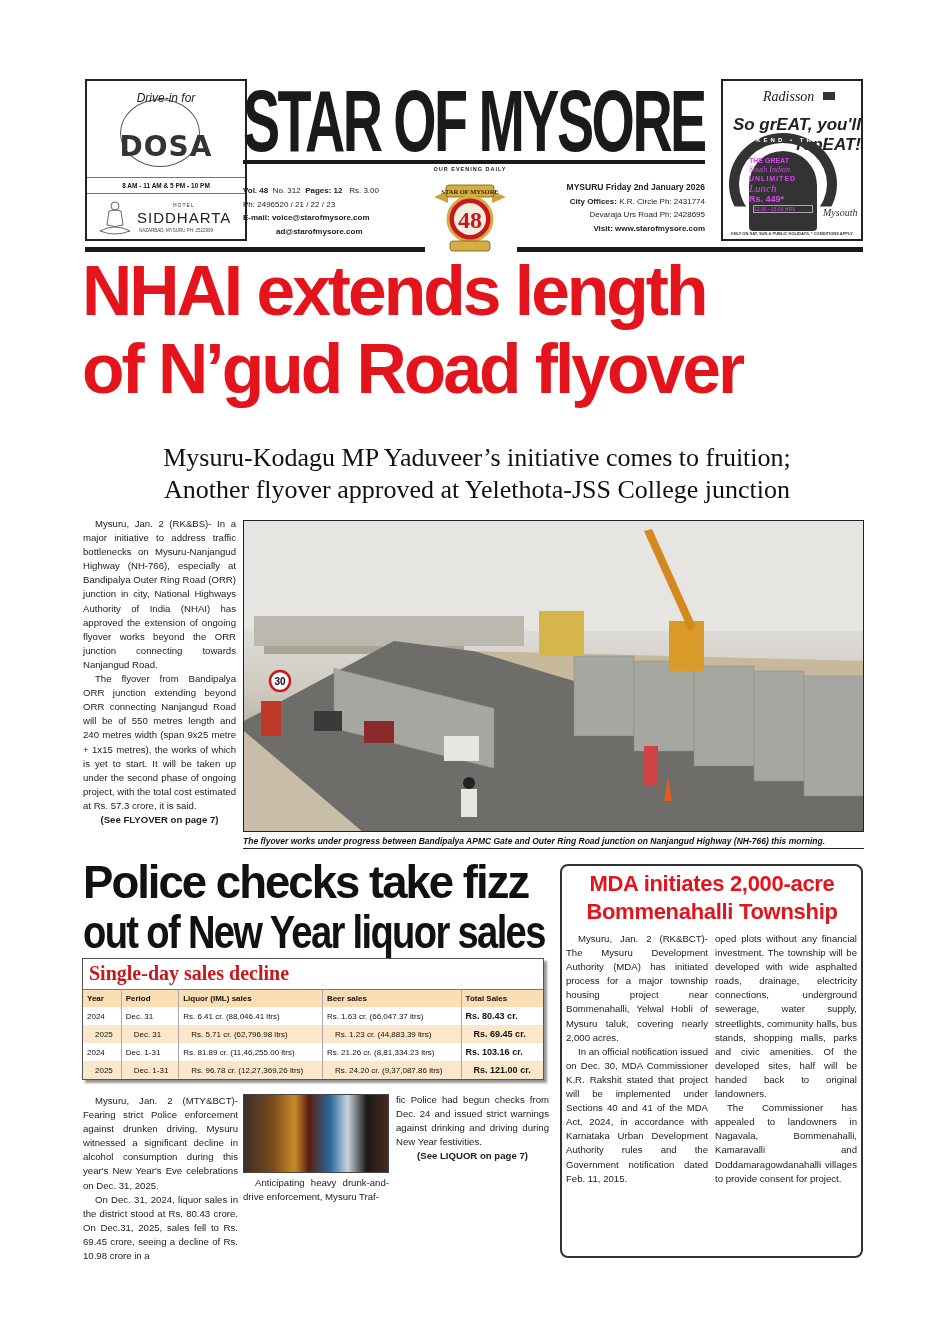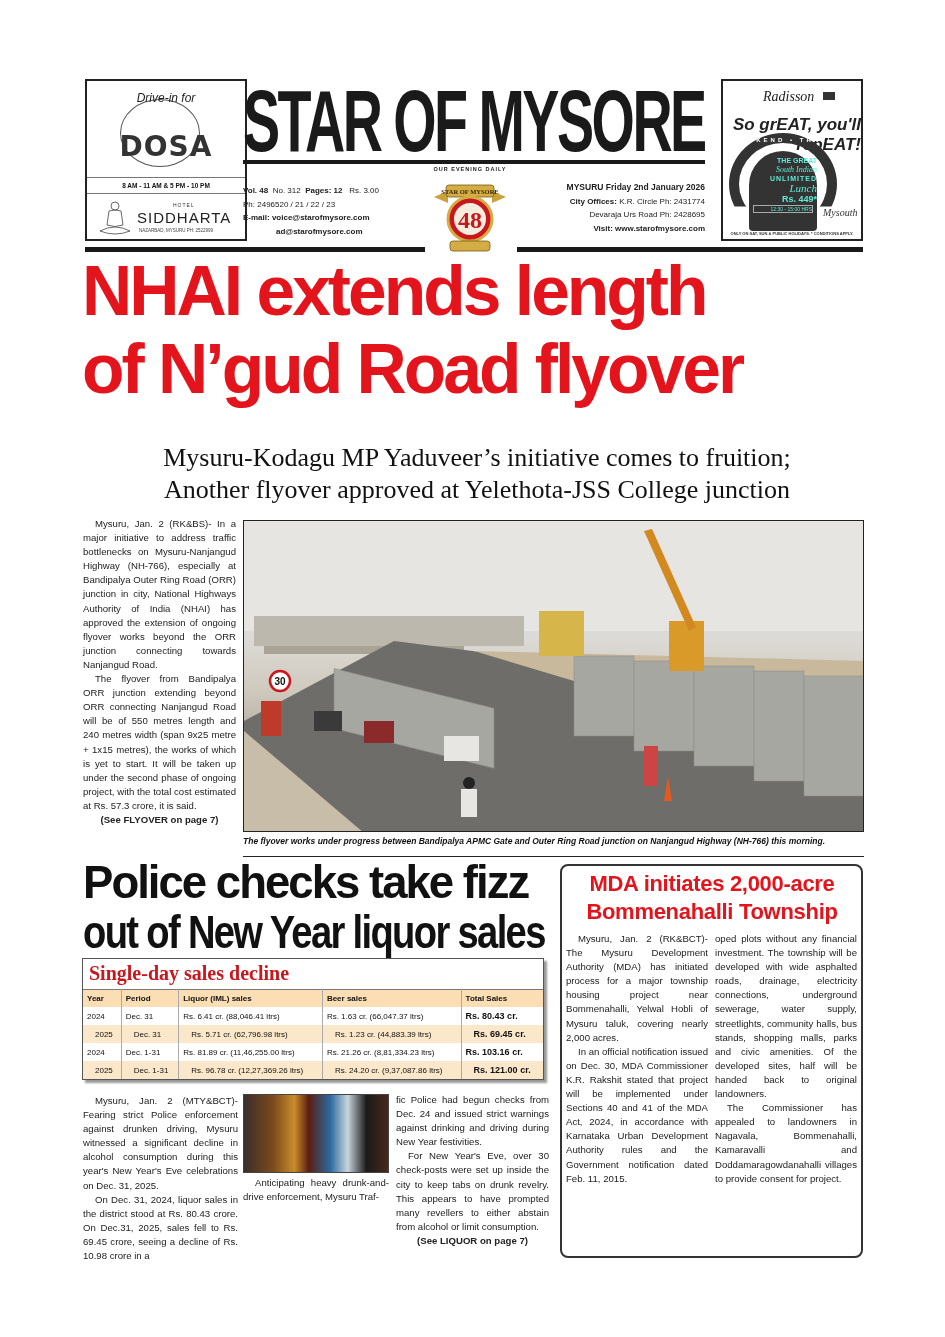--- a/index.html
+++ b/index.html
@@ -18,21 +18,21 @@
   .ad-left .siddharta { position: absolute; left: 50px; top: 128px; font-size: 15px; letter-spacing: 1px; color: #222; }
   .ad-left .addr { position: absolute; left: 52px; top: 147px; font-size: 4.5px; color: #444; }
   .ad-left .buddha { position: absolute; left: 10px; top: 118px; width: 36px; height: 38px; }
 
   .ad-right { left: 721px; top: 79px; width: 142px; height: 162px; border: 2px solid #222; background: #fff; }
   .ad-right .radisson { position: absolute; left: 40px; top: 8px; font-family: "Liberation Serif", serif; font-style: italic; font-size: 14px; color: #222; }
   .ad-right .radisson-badge { position: absolute; left: 100px; top: 11px; width: 12px; height: 8px; background: #333; }
   .ad-right .tag { position: absolute; left: 0; right: 0; top: 34px; text-align: right; font-size: 17px; font-weight: bold; color: #222; font-style: italic; }
   .ad-right .arc { position: absolute; left: 6px; top: 52px; width: 108px; height: 102px; border-radius: 50%; border: 10px solid #333; clip-path: polygon(0 0,100% 0,100% 72%,0 72%); }
   .ad-right .arc-text { position: absolute; left: 0; width: 120px; top: 56px; text-align: center; font-size: 6px; font-weight: bold; color: #fff; letter-spacing: 3px; }
-  .ad-right .inner { position: absolute; left: 26px; top: 70px; width: 68px; height: 80px; background: #333; border-radius: 34px 34px 4px 4px; color: #5eead4; text-align: right; }
+  .ad-right .inner { position: absolute; left: 26px; top: 70px; width: 68px; height: 80px; background: #333; border-radius: 34px 34px 4px 4px; color: #d946ef; text-align: left; }
   .ad-right .inner .l1 { font-size: 7px; font-weight: bold; margin-top: 6px; }
   .ad-right .inner .l2 { font-size: 8px; font-style: italic; font-family: "Liberation Serif", serif; margin-top: 1px; }
   .ad-right .inner .l3 { font-size: 7px; font-weight: bold; letter-spacing: 1px; margin-top: 1px; }
   .ad-right .inner .l4 { font-size: 11px; font-style: italic; font-family: "Liberation Serif", serif; }
   .ad-right .inner .l5 { font-size: 9px; font-weight: bold; }
   .ad-right .inner .l6 { font-size: 5px; border: 1px solid #aaa; margin: 1px 4px 0; }
   .ad-right .mysouth { position: absolute; left: 100px; top: 126px; font-family: "Liberation Serif", serif; font-style: italic; font-size: 10px; color: #333; }
   .ad-right .only { position: absolute; left: 0; right: 0; bottom: 3px; text-align: center; font-size: 4px; font-weight: bold; color: #333; }
 
   
@@ -53,21 +53,21 @@
   .lead-sub { left: 82px; top: 442px; width: 790px; text-align: center; font-family: "Liberation Serif", serif; font-size: 26px; line-height: 32px; color: #111; }
 
   
   .col { font-size: 9.6px; line-height: 14.1px; text-align: justify; color: #222; }
   .col p { text-indent: 12px; }
   .col .see { text-align: center; font-weight: bold; text-indent: 0; }
 
   .lead-col { left: 83px; top: 517px; width: 153px; }
 
   .photo { left: 243px; top: 520px; width: 621px; height: 312px; border: 1.5px solid #222; background: linear-gradient(#e9e8e6 0%, #dcdad6 38%, #cfc9bd 55%, #a8a39a 75%, #8d8b87 100%); overflow: hidden; }
-  .caption { left: 243px; top: 836px; width: 621px; font-size: 8.5px; font-style: italic; font-weight: bold; color: #111; border-bottom: 1px solid #222; padding-bottom: 10px; }
+  .caption { left: 243px; top: 836px; width: 621px; font-size: 8.5px; font-style: italic; font-weight: bold; color: #111; border-bottom: 1px solid #222; padding-bottom: 2px; }
 
   
   .police-hl { left: 83px; top: 857px; width: 470px; font-family: "Liberation Sans", sans-serif; font-weight: bold; font-size: 46px; line-height: 50px; color: #111; letter-spacing: -2px; }
   .police-hl .line { display: block; white-space: nowrap; transform-origin: left top; }
 
   .sales-box { left: 82px; top: 958px; width: 462px; border: 1.5px solid #555; box-shadow: 3px 3px 2px #999; background: #fff; }
   .sales-box .title { font-family: "Liberation Serif", serif; font-weight: bold; color: #c8181e; font-size: 20px; padding: 3px 6px 4px; }
   .sales-table { width: 100%; border-collapse: collapse; font-size: 8px; }
   .sales-table th { background: #fbdeb3; text-align: left; font-weight: bold; padding: 4px 4px; border-right: 1px solid #aaa; border-top: 1px solid #777; }
   .sales-table td { padding: 4px 4px; border-right: 1px solid #aaa; }
@@ -260,21 +260,20 @@
 <div class="abs col police-col1">
   <p>Mysuru, Jan. 2 (MTY&amp;BCT)- Fearing strict Police enforcement against drunken driving, Mysuru witnessed a significant decline in alcohol consumption during this year's New Year's Eve celebrations on Dec. 31, 2025.</p>
   <p>On Dec. 31, 2024, liquor sales in the district stood at Rs. 80.43 crore. On Dec.31, 2025, sales fell to Rs. 69.45 crore, seeing a decline of Rs. 10.98 crore in a</p>
 </div>
 <div class="abs liquor-photo"></div>
 <div class="abs col police-col2">
   <p>Anticipating heavy drunk-and-drive enforcement, Mysuru Traf-</p>
 </div>
 <div class="abs col police-col3">
   <p style="text-indent:0">fic Police had begun checks from Dec. 24 and issued strict warnings against drinking and driving during New Year festivities.</p>
-  <p>For New Year's Eve, over 30 check-posts were set up inside the city to keep tabs on drunk revelry. This appears to have prompted many revellers to either abstain from alcohol or limit consumption.</p>
   <p class="see">(See LIQUOR on page 7)</p>
 </div>
 
 <div class="abs mda-box"></div>
 <div class="abs mda-hl">
   <div>MDA initiates 2,000-acre</div>
   <div>Bommenahalli Township</div>
 </div>
 <div class="abs col mda-col1">
   <p>Mysuru, Jan. 2 (RK&amp;BCT)- The Mysuru Development Authority (MDA) has initiated process for a major township housing project near Bommenahalli, Yelwal Hobli of Mysuru taluk, covering nearly 2,000 acres.</p>

